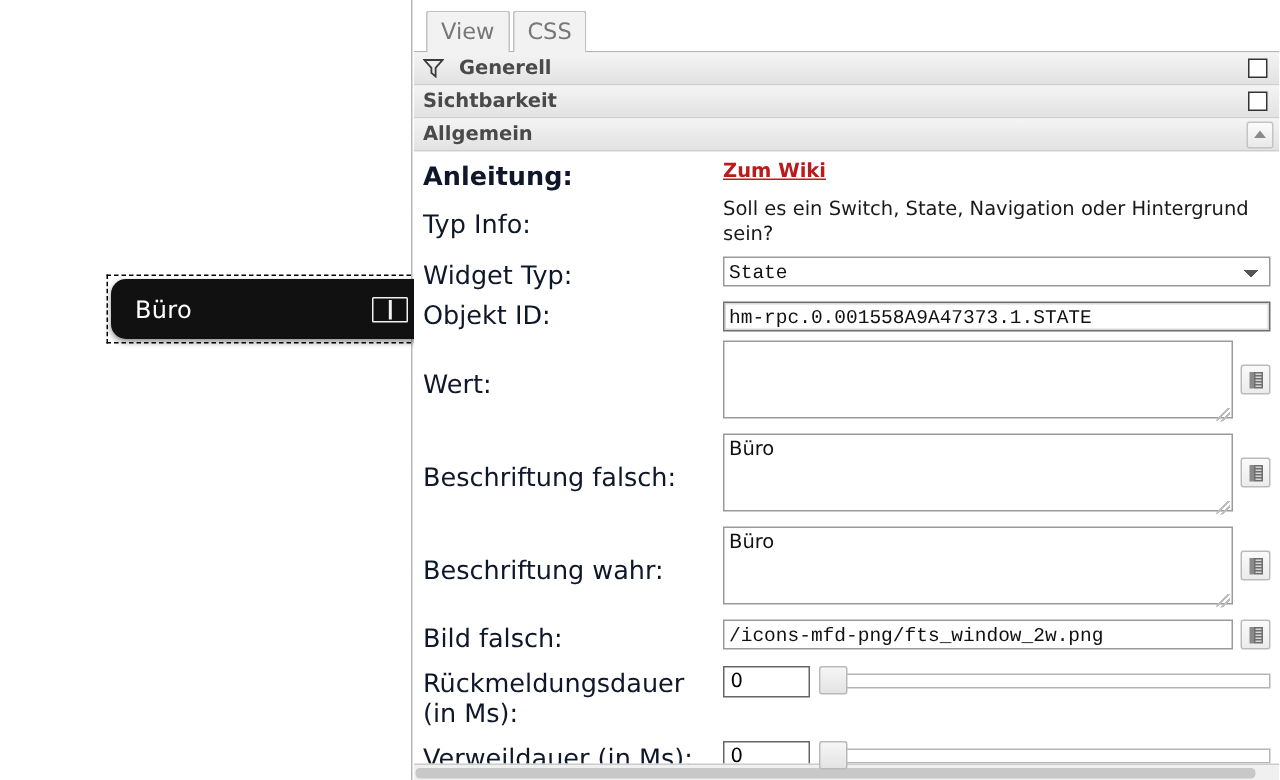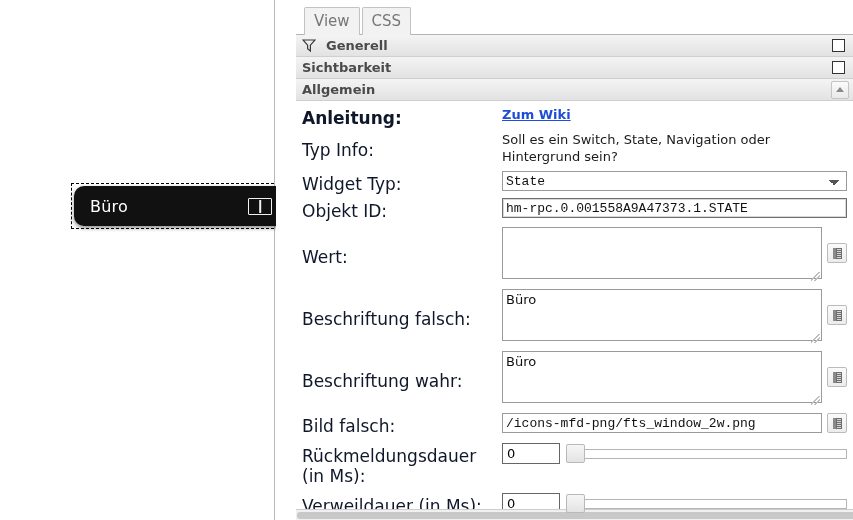--- a/index.html
+++ b/index.html
@@ -48,21 +48,21 @@
   .win-icon .mid {
     position: absolute; left: 50%; top: 2px; bottom: 2px;
     width: 1.6px; background: #f2f2f2; transform: translateX(-50%);
   }
 
   
   #panel {
     position: absolute; left: 276px; top: 0;
     width: 577px; height: 520px;
     background: #ffffff;
-    display: flex; flex-direction: column; padding-left: 20px;
+    display: flex; flex-direction: column;
   }
 
   
   #tabbar {
     height: 35px; flex: 0 0 auto;
     background: #ffffff;
     border-bottom: 1px solid #b4b4b4;
     display: flex; align-items: flex-end;
     padding: 0 0 0 8px;
   }
@@ -129,21 +129,21 @@
   .lbl {
     width: 200px; flex: 0 0 200px;
     font-size: 17px; color: #0f172a;
     padding-top: 3px;
     font-family: "DejaVu Sans", sans-serif;
   }
   .lbl.b { font-weight: bold; }
   .val { flex: 1 1 auto; display: flex; align-items: flex-start; min-width: 0; }
 
   .wiki-link {
-    color: #1d4ed8; font-weight: bold; font-size: 13px;
+    color: #b91c1c; font-weight: bold; font-size: 13px;
     text-decoration: underline; cursor: pointer;
     padding-top: 2px; display: inline-block;
   }
   .typinfo { font-size: 13px; color: #1a1a1a; line-height: 17px; padding-top: 1px; }
 
   select.fld, input.fld {
     font-family: Liberation Mono, monospace;
     font-size: 13px; color: #111;
     border: 1px solid #9a9a9a; background: #fff;
     height: 20px; padding: 1px 3px;
@@ -296,21 +296,21 @@
           </div>
         </div>
 
         <div class="row" style="margin-top:6px;">
           <div class="lbl">Widget Typ:</div>
           <div class="val">
             <select class="fld"><option value="State">State</option><option value="Switch">Switch</option><option value="Navigation">Navigation</option><option value="Hintergrund">Hintergrund</option></select>
           </div>
         </div>
 
-        <div class="row" style="margin-top:4px;">
+        <div class="row" style="margin-top:4px;align-items:flex-end;">
           <div class="lbl">Objekt ID:</div>
           <div class="val">
             <input class="fld focused" type="text" value="hm-rpc.0.001558A9A47373.1.STATE" style="">
           </div>
         </div>
 
         <div class="row" style="margin-top:6px;">
           <div class="lbl" style="padding-top:20px;">Wert:</div>
           <div class="val">
             <span class="ta-wrap">

